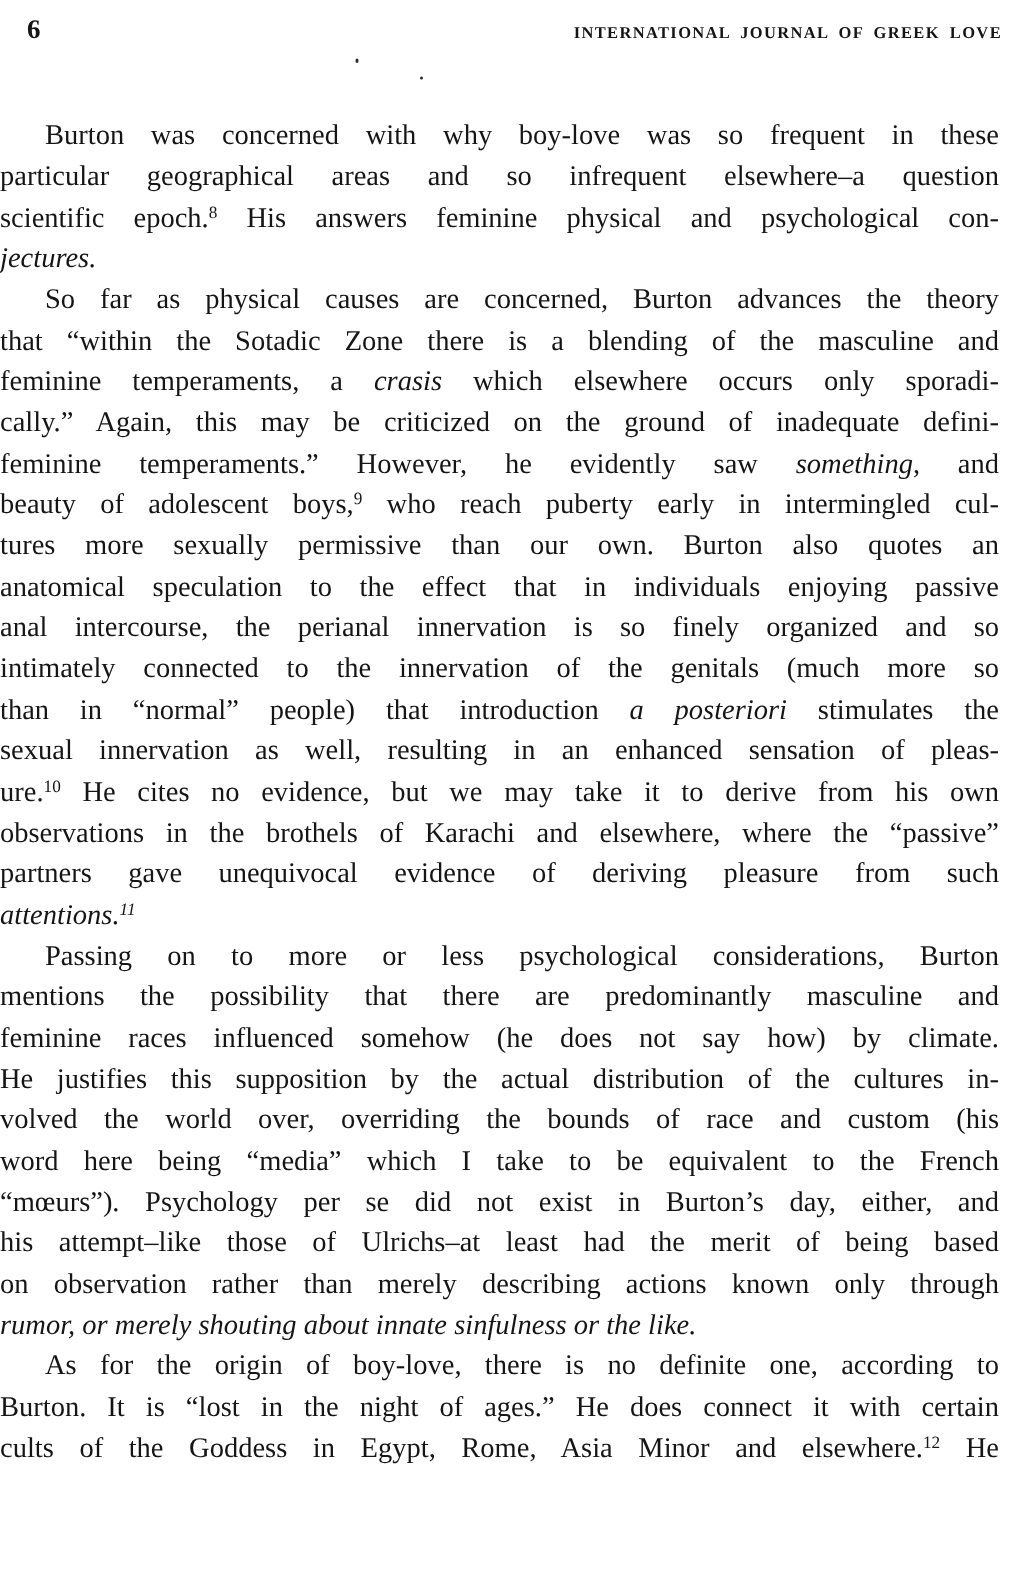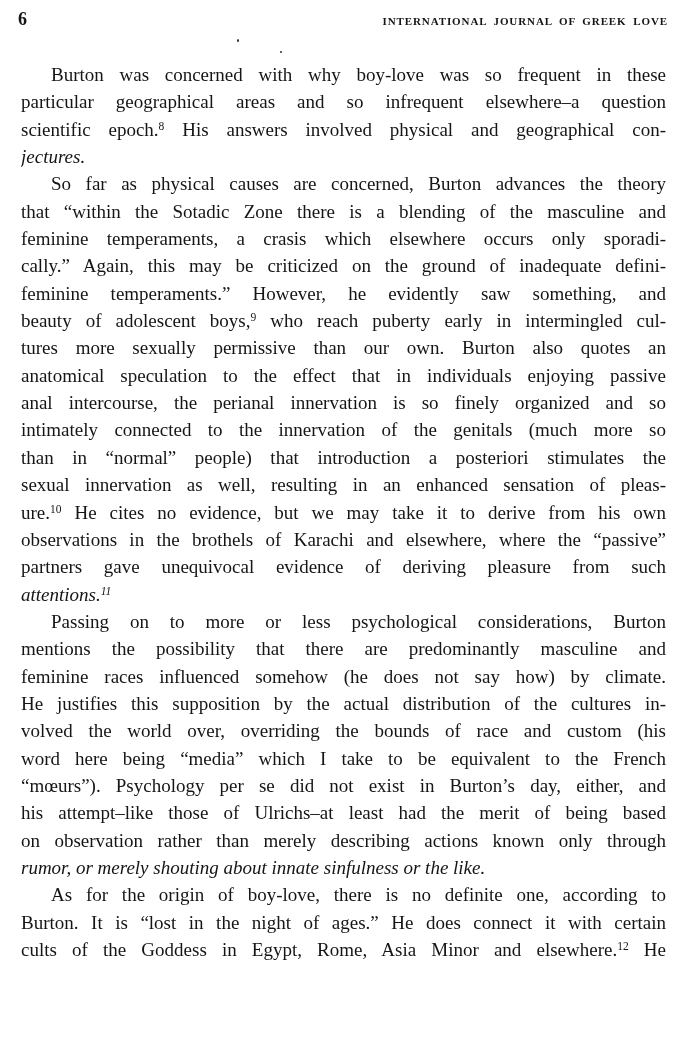--- a/index.html
+++ b/index.html
@@ -28,37 +28,37 @@
     letter-spacing: 0.5px;
   }
   .running-head {
     font-size: 11px;
     font-weight: bold;
     letter-spacing: 0.9px;
     word-spacing: 3px;
     padding-top: 3px;
   }
   .page-body {
-    margin-top: 31px;
-    padding: 0 16px 0 21px;
+    margin-top: 47px;
+    padding: 0 16px 0 0;
   }
   .para { margin: 0; padding: 0; }
   .line {
     font-size: 19px;
     line-height: 27.35px;
     height: 27.35px;
     text-align: justify;
     text-align-last: justify;
     text-justify: inter-word;
     overflow: hidden;
     white-space: normal;
   }
   .line.first { text-indent: 30px; }
   .line.end { text-align-last: left; font-style: italic; }
-  .i { }
+  .i { font-style: italic; }
   sup.fnref {
     font-size: 11.5px;
     line-height: 0;
     vertical-align: 6px;
     letter-spacing: 0;
   }
   .speck {
     position: absolute;
     width: 3px; height: 3px;
     border-radius: 50%;
@@ -76,21 +76,21 @@
     <span class="running-head">INTERNATIONAL JOURNAL OF GREEK LOVE</span>
   </div>
 
   <div class="speck s1"></div>
   <div class="speck s2"></div>
 
   <div class="page-body">
       <div class="para">
         <div class="line first"><span>Burton was concerned with why boy-love was so frequent in these</span></div>
         <div class="line"><span>particular geographical areas and so infrequent elsewhere–a question</span></div>
-        <div class="line"><span>scientific epoch.</span><sup class="fnref">8</sup><span> His answers involved physical and geographical con-</span></div>
+        <div class="line"><span>scientific epoch.</span><sup class="fnref">8</sup><span> His answers feminine physical and psychological con-</span></div>
         <div class="line end"><span>jectures.</span></div>
       </div>
       <div class="para">
         <div class="line first"><span>So far as physical causes are concerned, Burton advances the theory</span></div>
         <div class="line"><span>that “within the Sotadic Zone there is a blending of the masculine and</span></div>
         <div class="line"><span>feminine temperaments, a </span><span class="i">crasis</span><span> which elsewhere occurs only sporadi-</span></div>
         <div class="line"><span>cally.” Again, this may be criticized on the ground of inadequate defini-</span></div>
         <div class="line"><span>feminine temperaments.” However, he evidently saw </span><span class="i">something</span><span>, and</span></div>
         <div class="line"><span>beauty of adolescent boys,</span><sup class="fnref">9</sup><span> who reach puberty early in intermingled cul-</span></div>
         <div class="line"><span>tures more sexually permissive than our own. Burton also quotes an</span></div>

